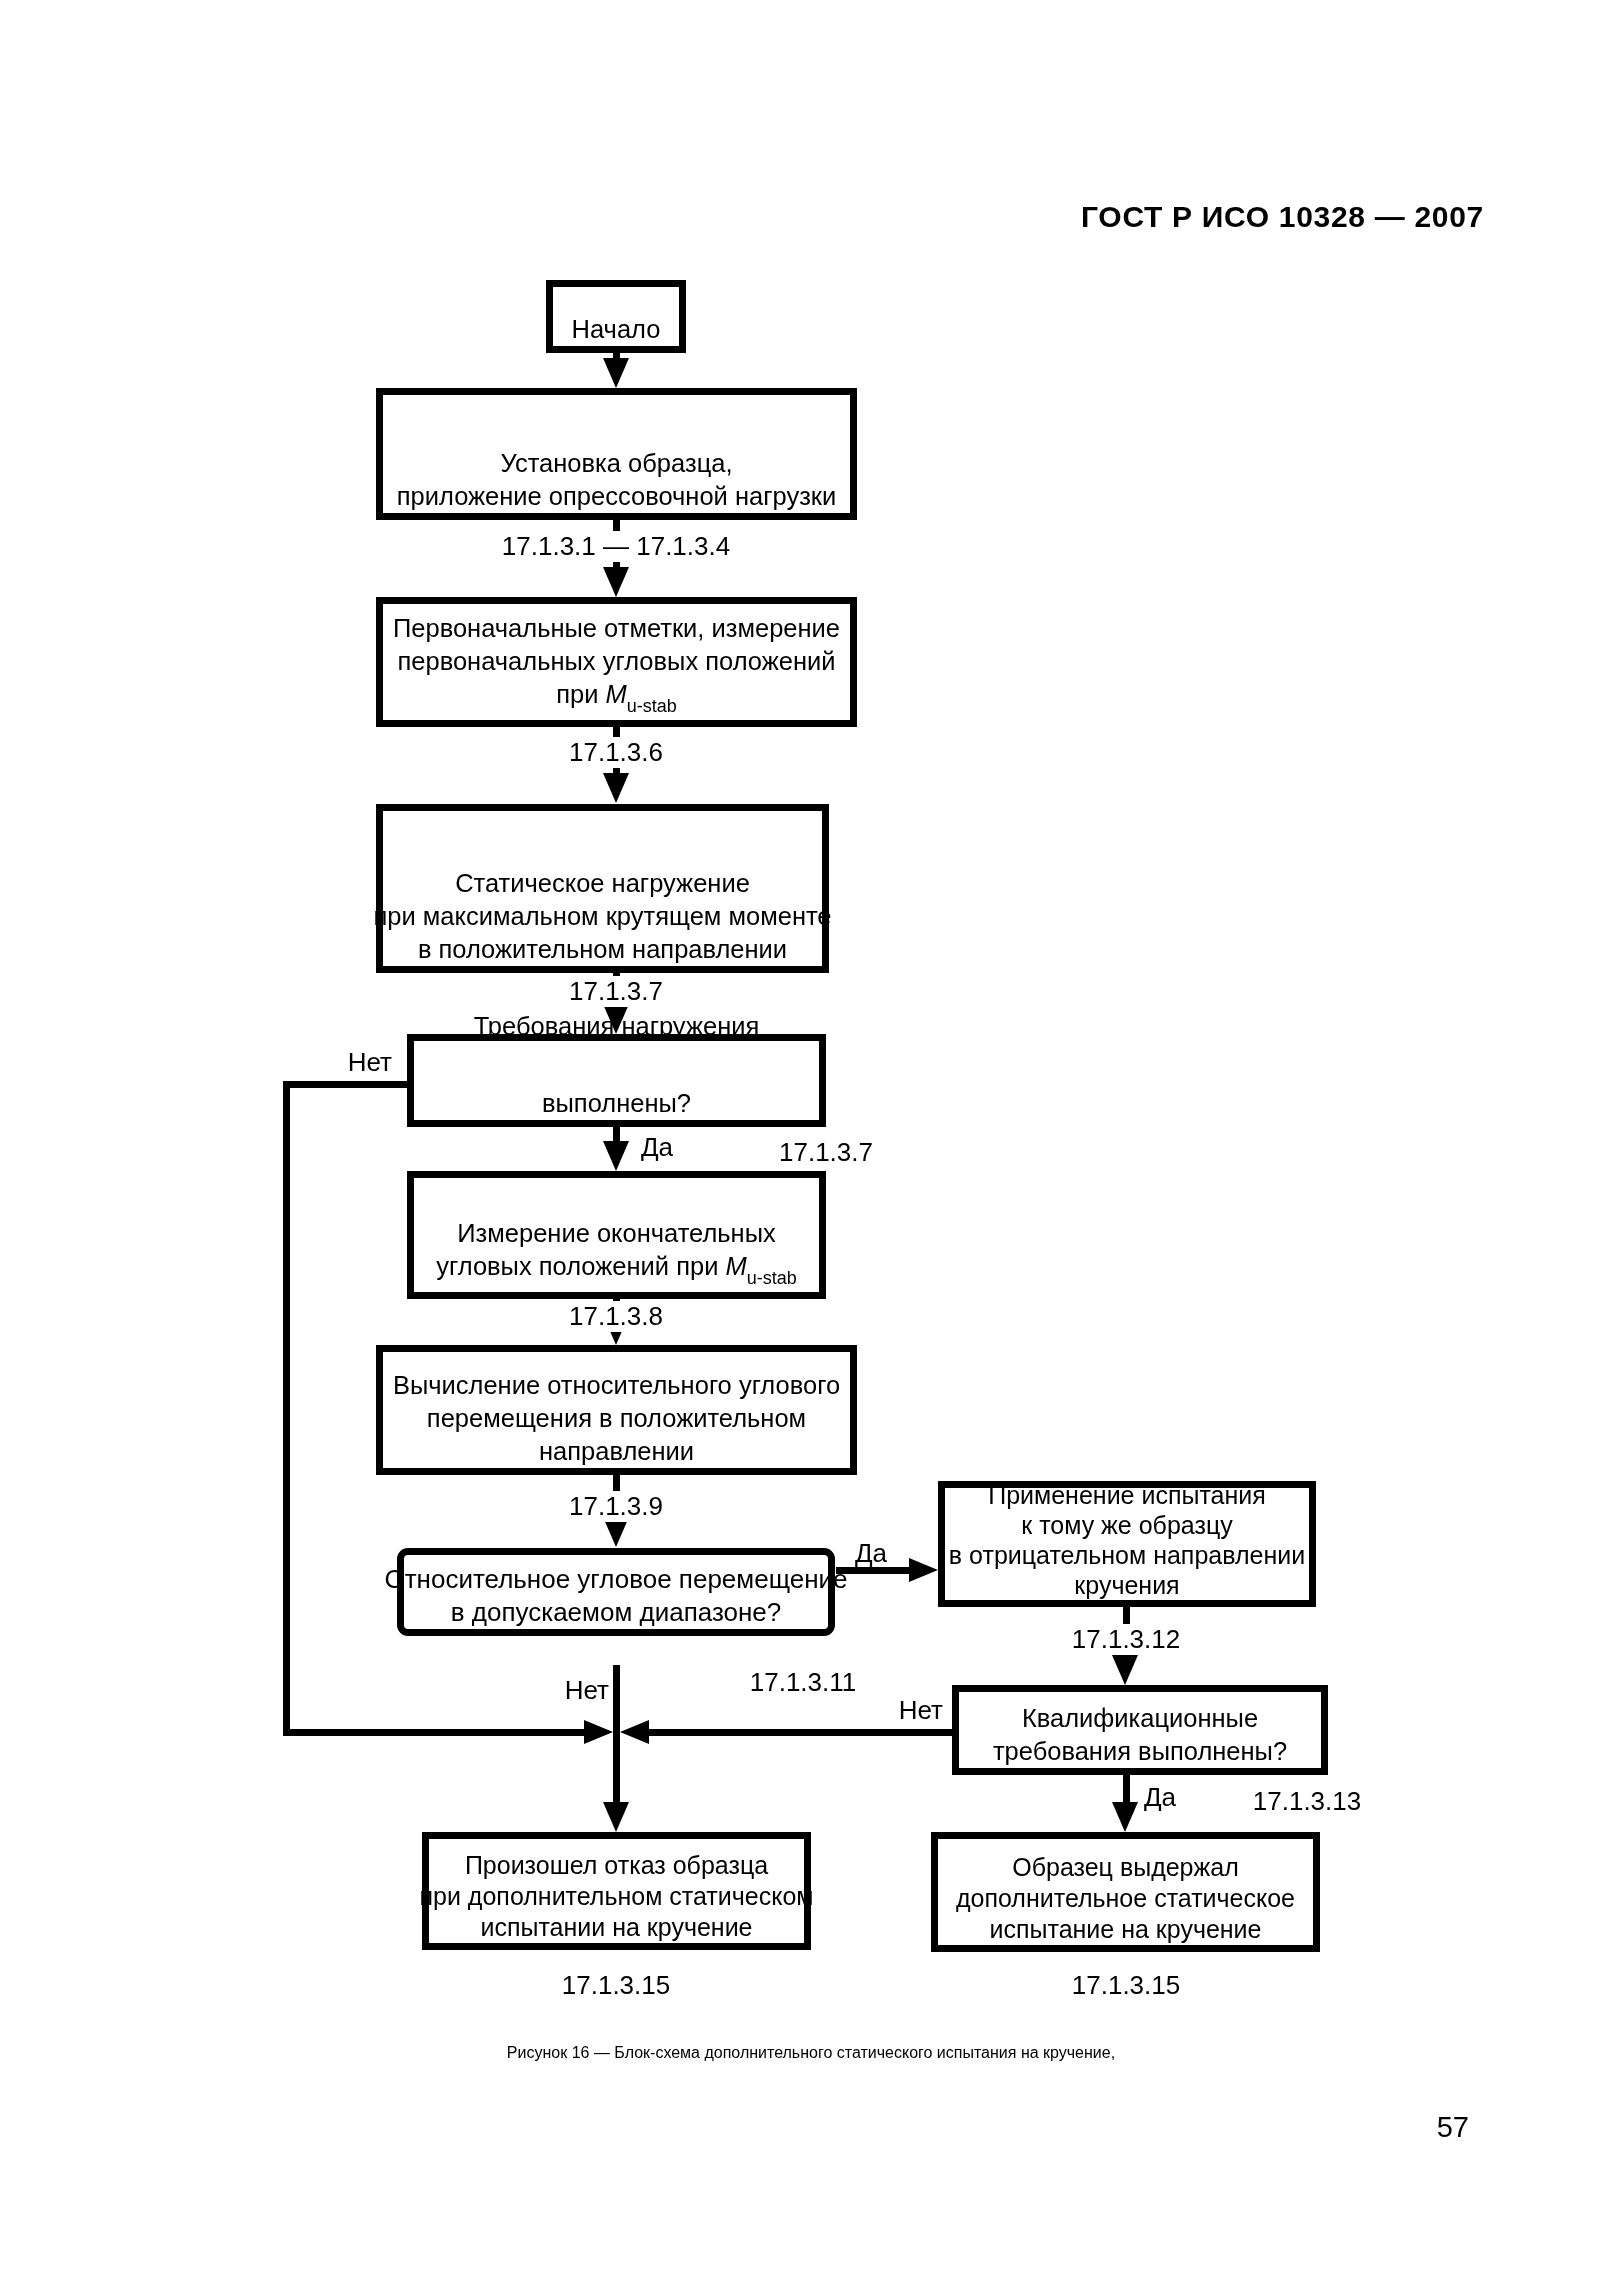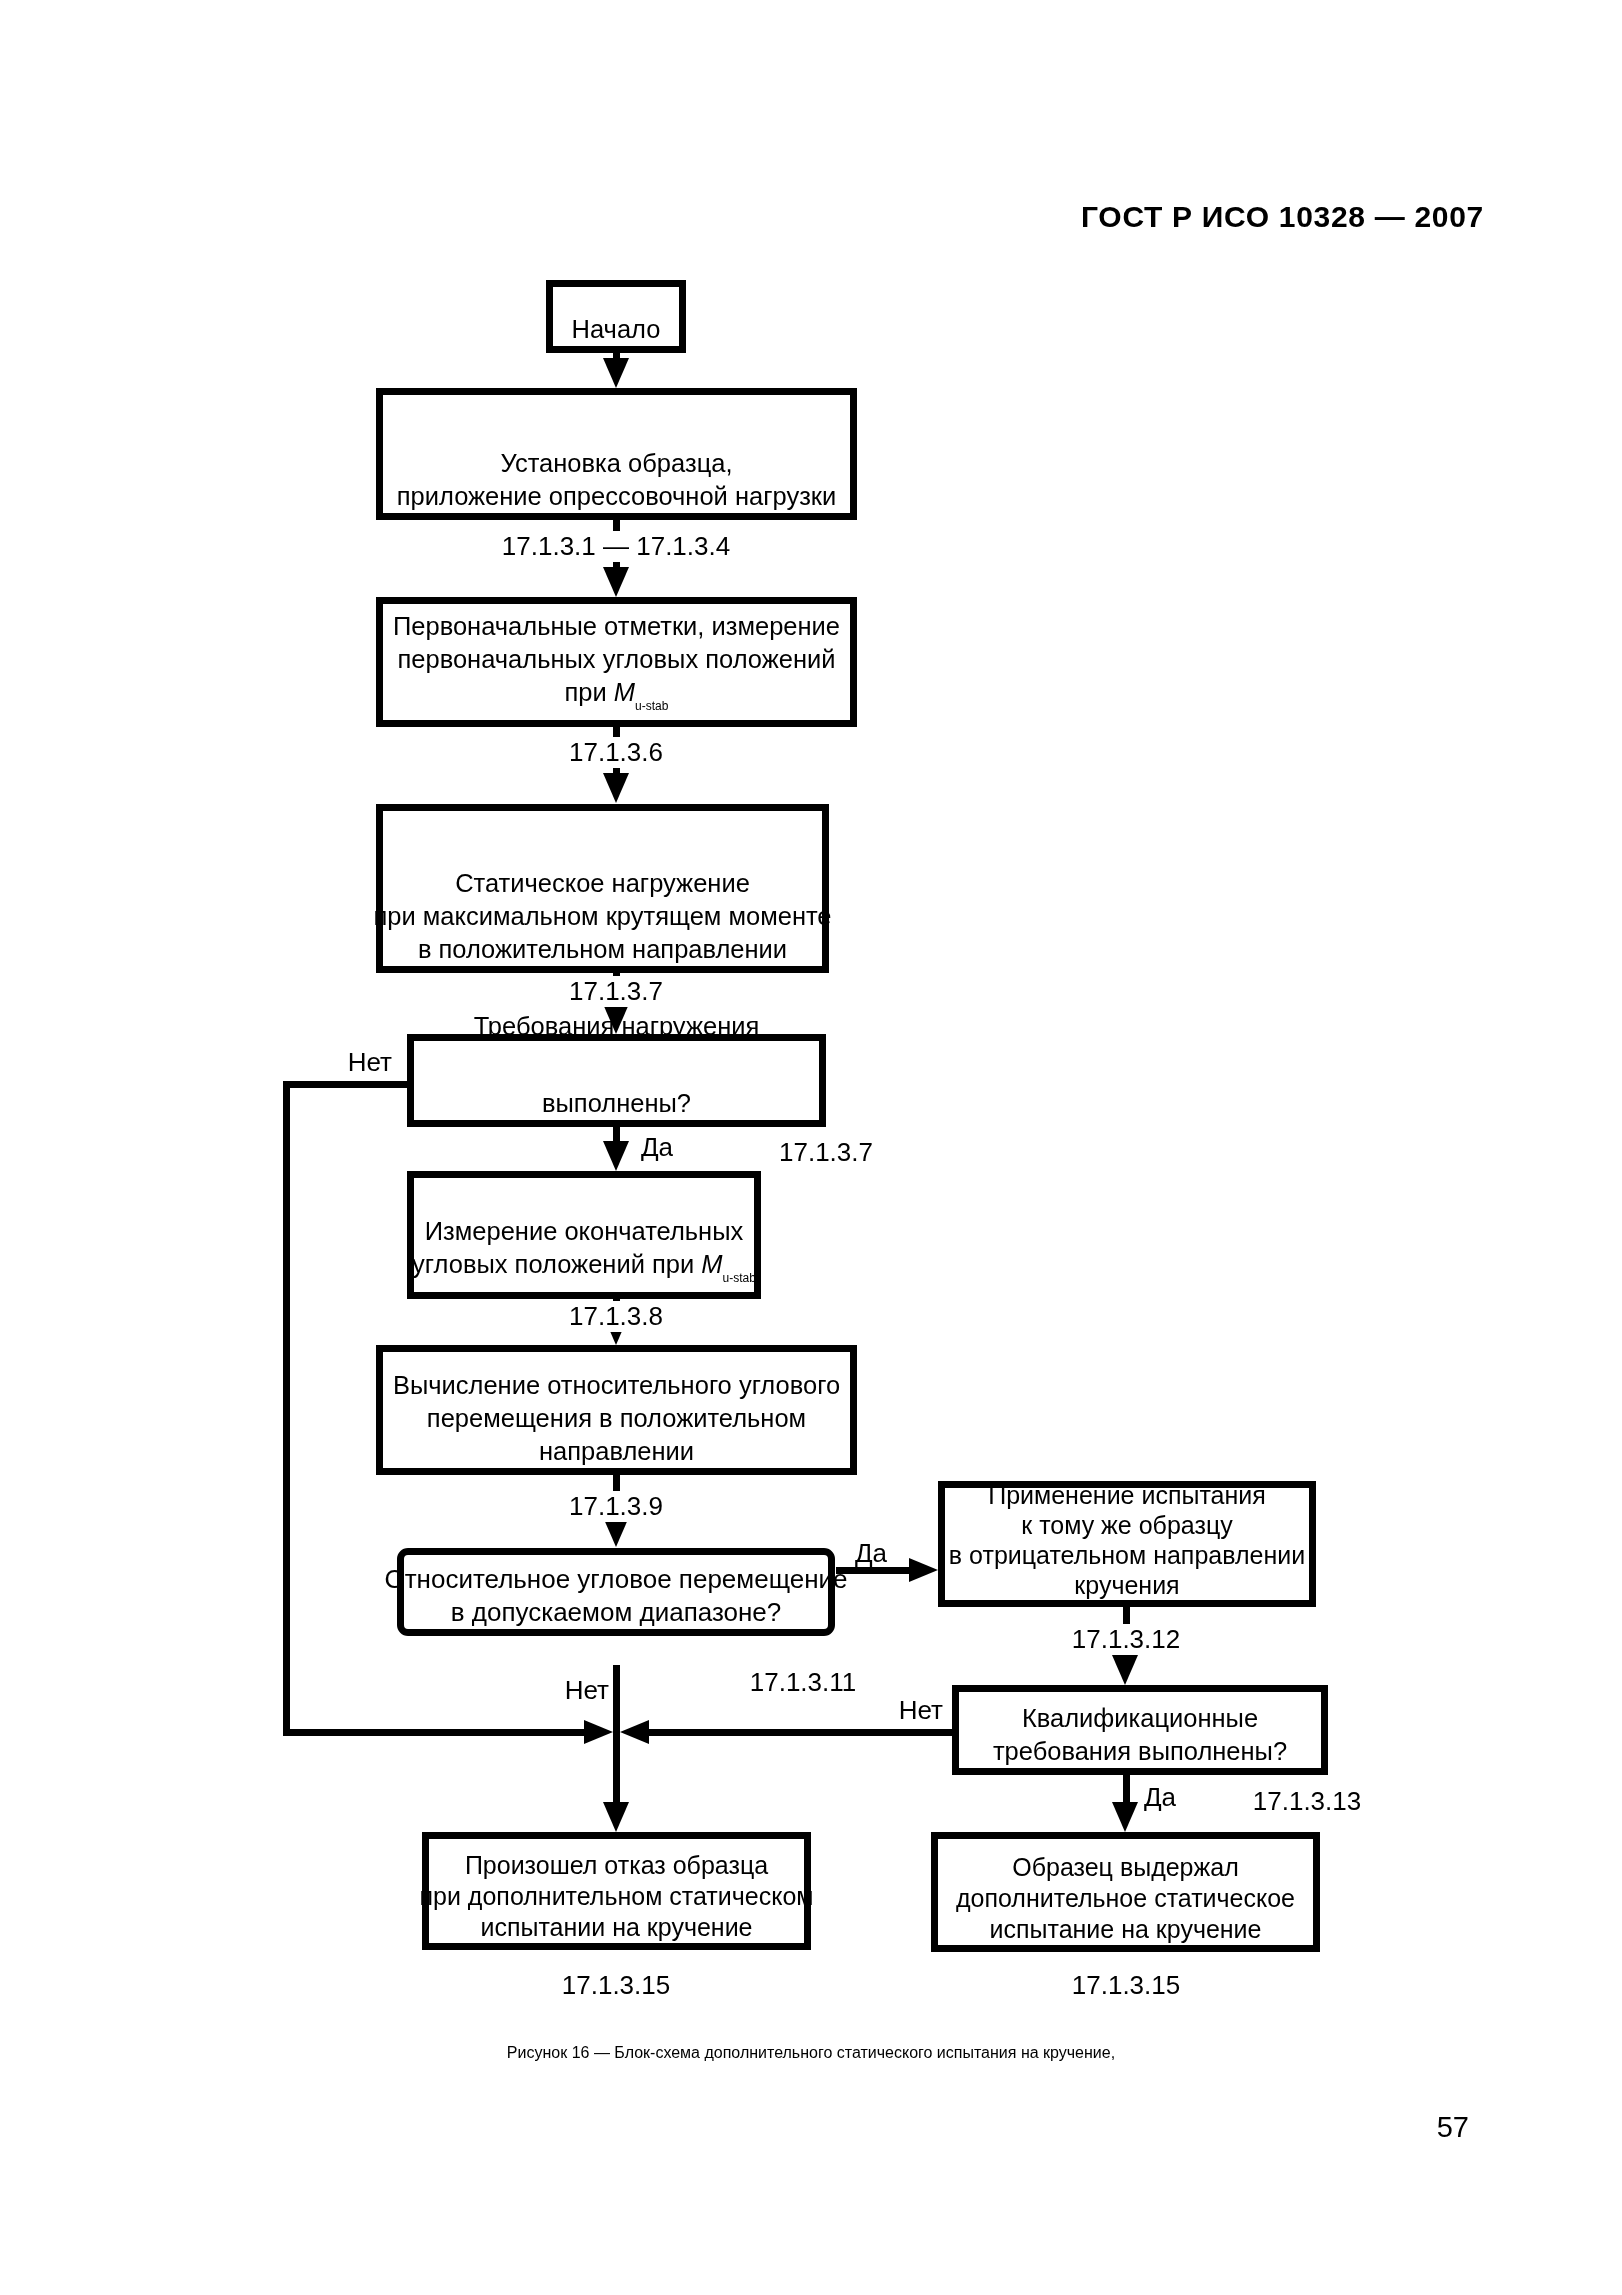--- a/index.html
+++ b/index.html
@@ -6,21 +6,21 @@
   .page{position:relative;width:1622px;height:2295px;background:#ffffff;
         font-family:"Liberation Sans", sans-serif;color:#000;}
   .hdr{position:absolute;top:200px;right:138px;font-size:30px;font-weight:bold;
        letter-spacing:0.7px;white-space:nowrap;}
   .pagenum{position:absolute;top:2111px;right:153px;font-size:29px;}
   .box{position:absolute;box-sizing:border-box;border:7.2px solid #000;background:#fff;
        display:flex;flex-direction:column;align-items:center;justify-content:flex-end;
        text-align:center;font-size:25.5px;line-height:33px;}
   .bline{white-space:nowrap;}
   .mvar{font-style:italic;}
-  sub.msub{font-size:12px;position:relative;top:2.6px;font-style:normal;}
+  sub.msub{font-size:18px;position:relative;top:2.6px;font-style:normal;}
   .vline,.hline{position:absolute;background:#000;}
   .arrD{position:absolute;width:0;height:0;border-left:13.7px solid transparent;
         border-right:13.7px solid transparent;border-top:30px solid #000;}
   .arrR{position:absolute;width:0;height:0;border-top:12.4px solid transparent;
         border-bottom:12.4px solid transparent;border-left:29px solid #000;}
   .arrL{position:absolute;width:0;height:0;border-top:12.4px solid transparent;
         border-bottom:12.4px solid transparent;border-right:29px solid #000;}
   .reflab{position:absolute;font-size:26px;white-space:nowrap;background:#fff;
           padding:0 7.9px;transform:translateX(-50%);}
   .branchlab{position:absolute;font-size:26px;white-space:nowrap;}
@@ -81,21 +81,21 @@
     <div class="hline" style="left:283px;top:1081px;width:124px;height:6.5px;"></div>
     <div class="vline" style="left:283px;top:1081px;width:6.5px;height:655px;"></div>
     <div class="hline" style="left:283px;top:1729px;width:303px;height:6.5px;"></div>
     <div class="arrR" style="left:584px;top:1720px;"></div>
 
     <div class="vline" style="left:613px;top:1127px;width:6.5px;height:25px;"></div>
     <div class="arrD" style="left:603px;top:1141px;"></div>
     <div class="branchlab" style="left:641px;top:1132px;">Да</div>
     <div class="reflab" style="left:826px;top:1137px;">17.1.3.7</div>
 
-    <div class="box" style="left:407px;top:1171px;width:354px;height:128px;">
+    <div class="box" style="left:407px;top:1171px;width:419px;height:128px;">
       <div class="bline">Измерение окончательных</div>
       <div class="bline"><span>угловых положений при </span><span class="mvar">M</span><sub class="msub">u-stab</sub></div>
     </div>
 
     <div class="vline" style="left:613px;top:1299px;width:6.5px;height:26px;"></div>
     <div class="arrD" style="left:603px;top:1315px;"></div>
     <div class="reflab" style="left:616px;top:1301px;">17.1.3.8</div>
 
     <div class="box" style="left:376px;top:1345px;width:481px;height:130px;">
       <div class="bline">Вычисление относительного углового</div>

